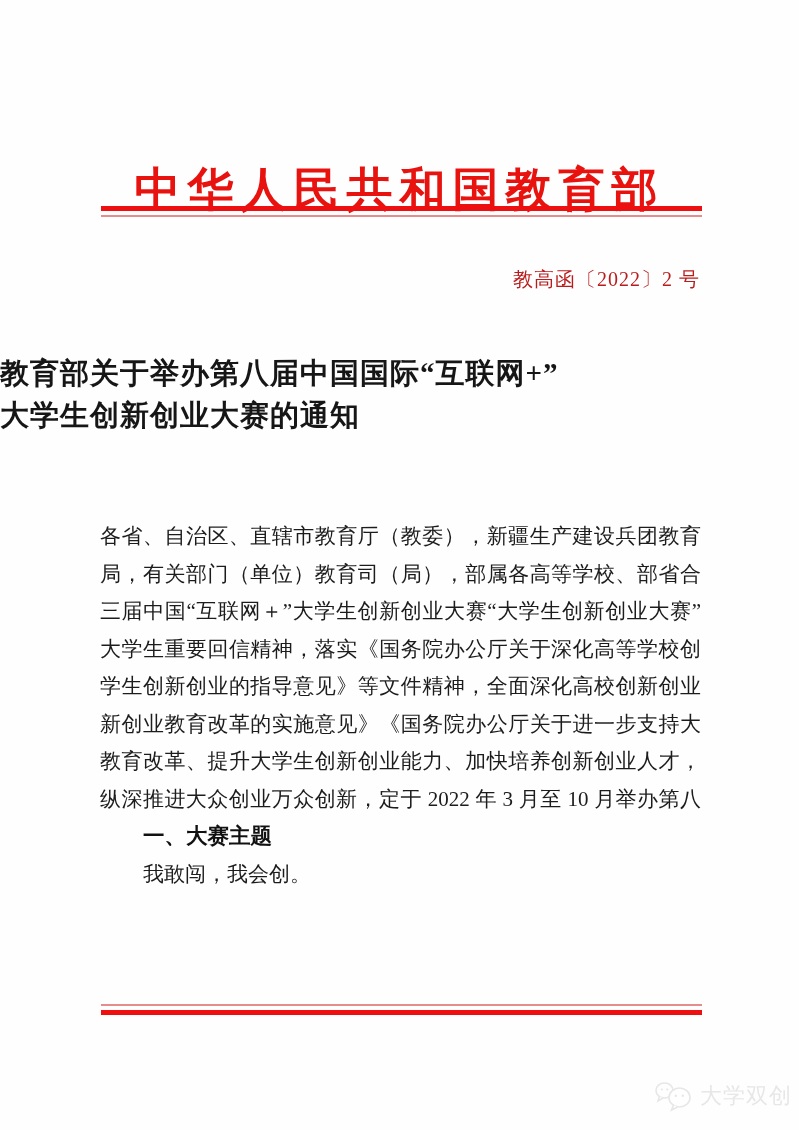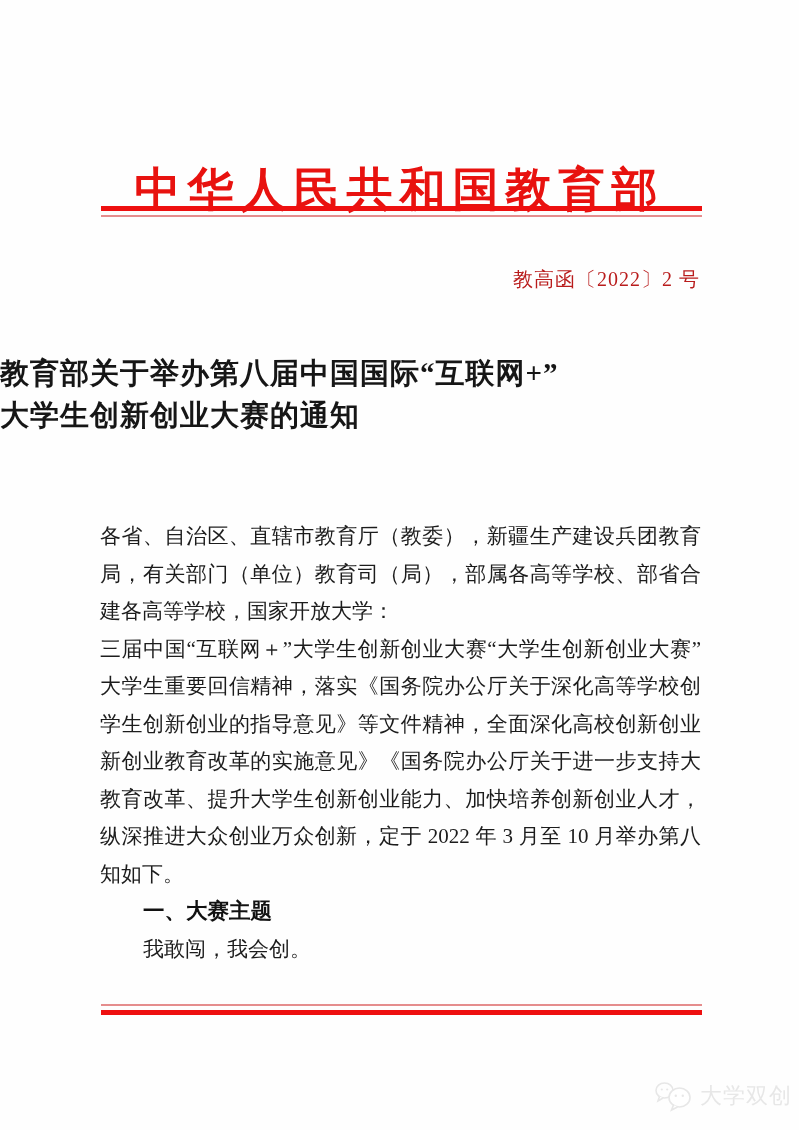--- a/index.html
+++ b/index.html
@@ -87,28 +87,26 @@
   <div class="doc-number">教高函〔2022〕2 号</div>
 
   <div class="doc-title">
     <div>教育部关于举办第八届中国国际“互联网+”</div>
     <div>大学生创新创业大赛的通知</div>
   </div>
 
   <div class="body-block">
     <div class="bl j">各省、自治区、直辖市教育厅（教委），新疆生产建设兵团教育</div>
     <div class="bl j">局，有关部门（单位）教育司（局），部属各高等学校、部省合</div>
-    <div class="bl">建各高等学校，国家开放大学：</div>
     <div class="bl j">三届中国“互联网＋”大学生创新创业大赛“大学生创新创业大赛”</div>
     <div class="bl j">大学生重要回信精神，落实《国务院办公厅关于深化高等学校创</div>
     <div class="bl j">学生创新创业的指导意见》等文件精神，全面深化高校创新创业</div>
     <div class="bl j">新创业教育改革的实施意见》《国务院办公厅关于进一步支持大</div>
     <div class="bl j">教育改革、提升大学生创新创业能力、加快培养创新创业人才，</div>
     <div class="bl j">纵深推进大众创业万众创新，定于 2022 年 3 月至 10 月举办第八</div>
-    <div class="bl">知如下。</div>
     <div class="bl heading">一、大赛主题</div>
     <div class="bl indent">我敢闯，我会创。</div>
   </div>
 
   <div class="rule rule-bottom">
     <div class="bar thin"></div>
     <div class="gap"></div>
     <div class="bar thick"></div>
   </div>
 

